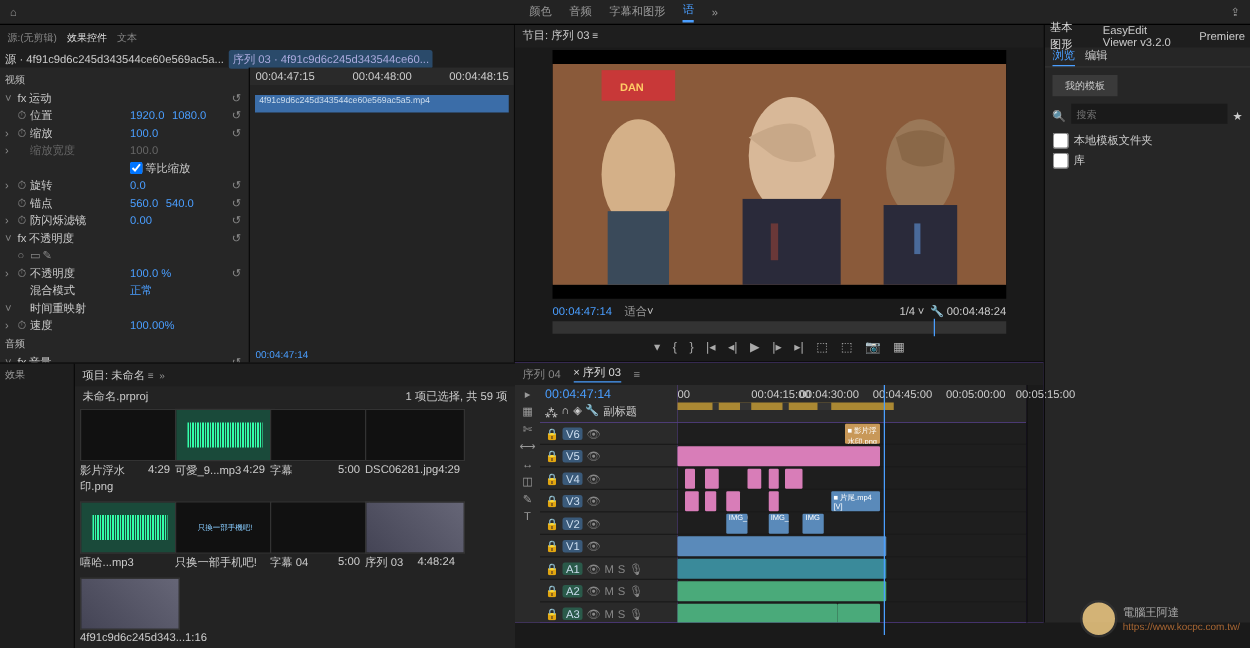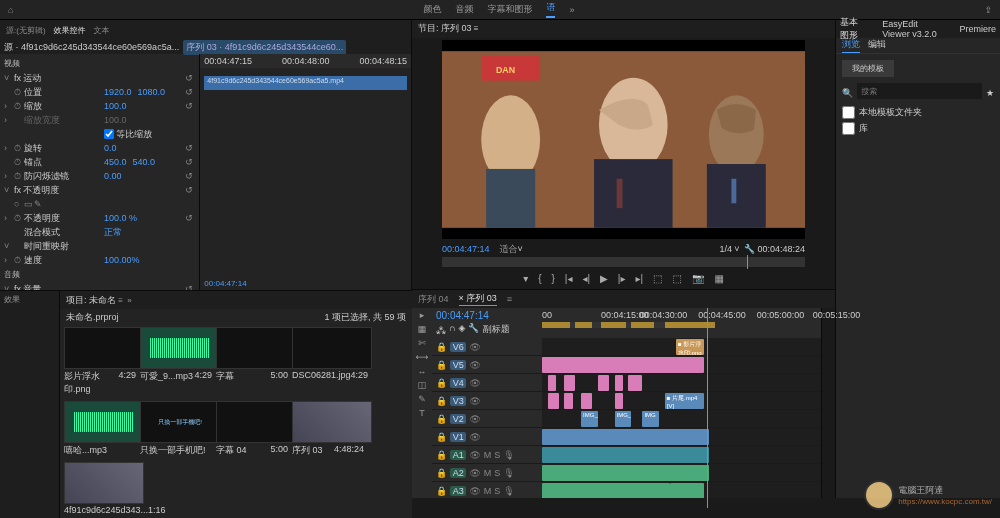--- a/index.html
+++ b/index.html
@@ -157,21 +157,21 @@
               <span class="toggle">›</span>
               <span class="tw">⏱</span>
               <span class="label">旋转</span>
               <span class="val">0.0</span>
               <span class="reset">↺</span>
             </div>
           <div class="fx-row">
               <span class="toggle"></span>
               <span class="tw">⏱</span>
               <span class="label">锚点</span>
-              <span class="val">450.0</span>
+              <span class="val">560.0</span>
               <span class="val">540.0</span>
               <span class="reset">↺</span>
             </div>
           <div class="fx-row">
               <span class="toggle">›</span>
               <span class="tw">⏱</span>
               <span class="label">防闪烁滤镜</span>
               <span class="val">0.00</span>
               <span class="reset">↺</span>
             </div>

